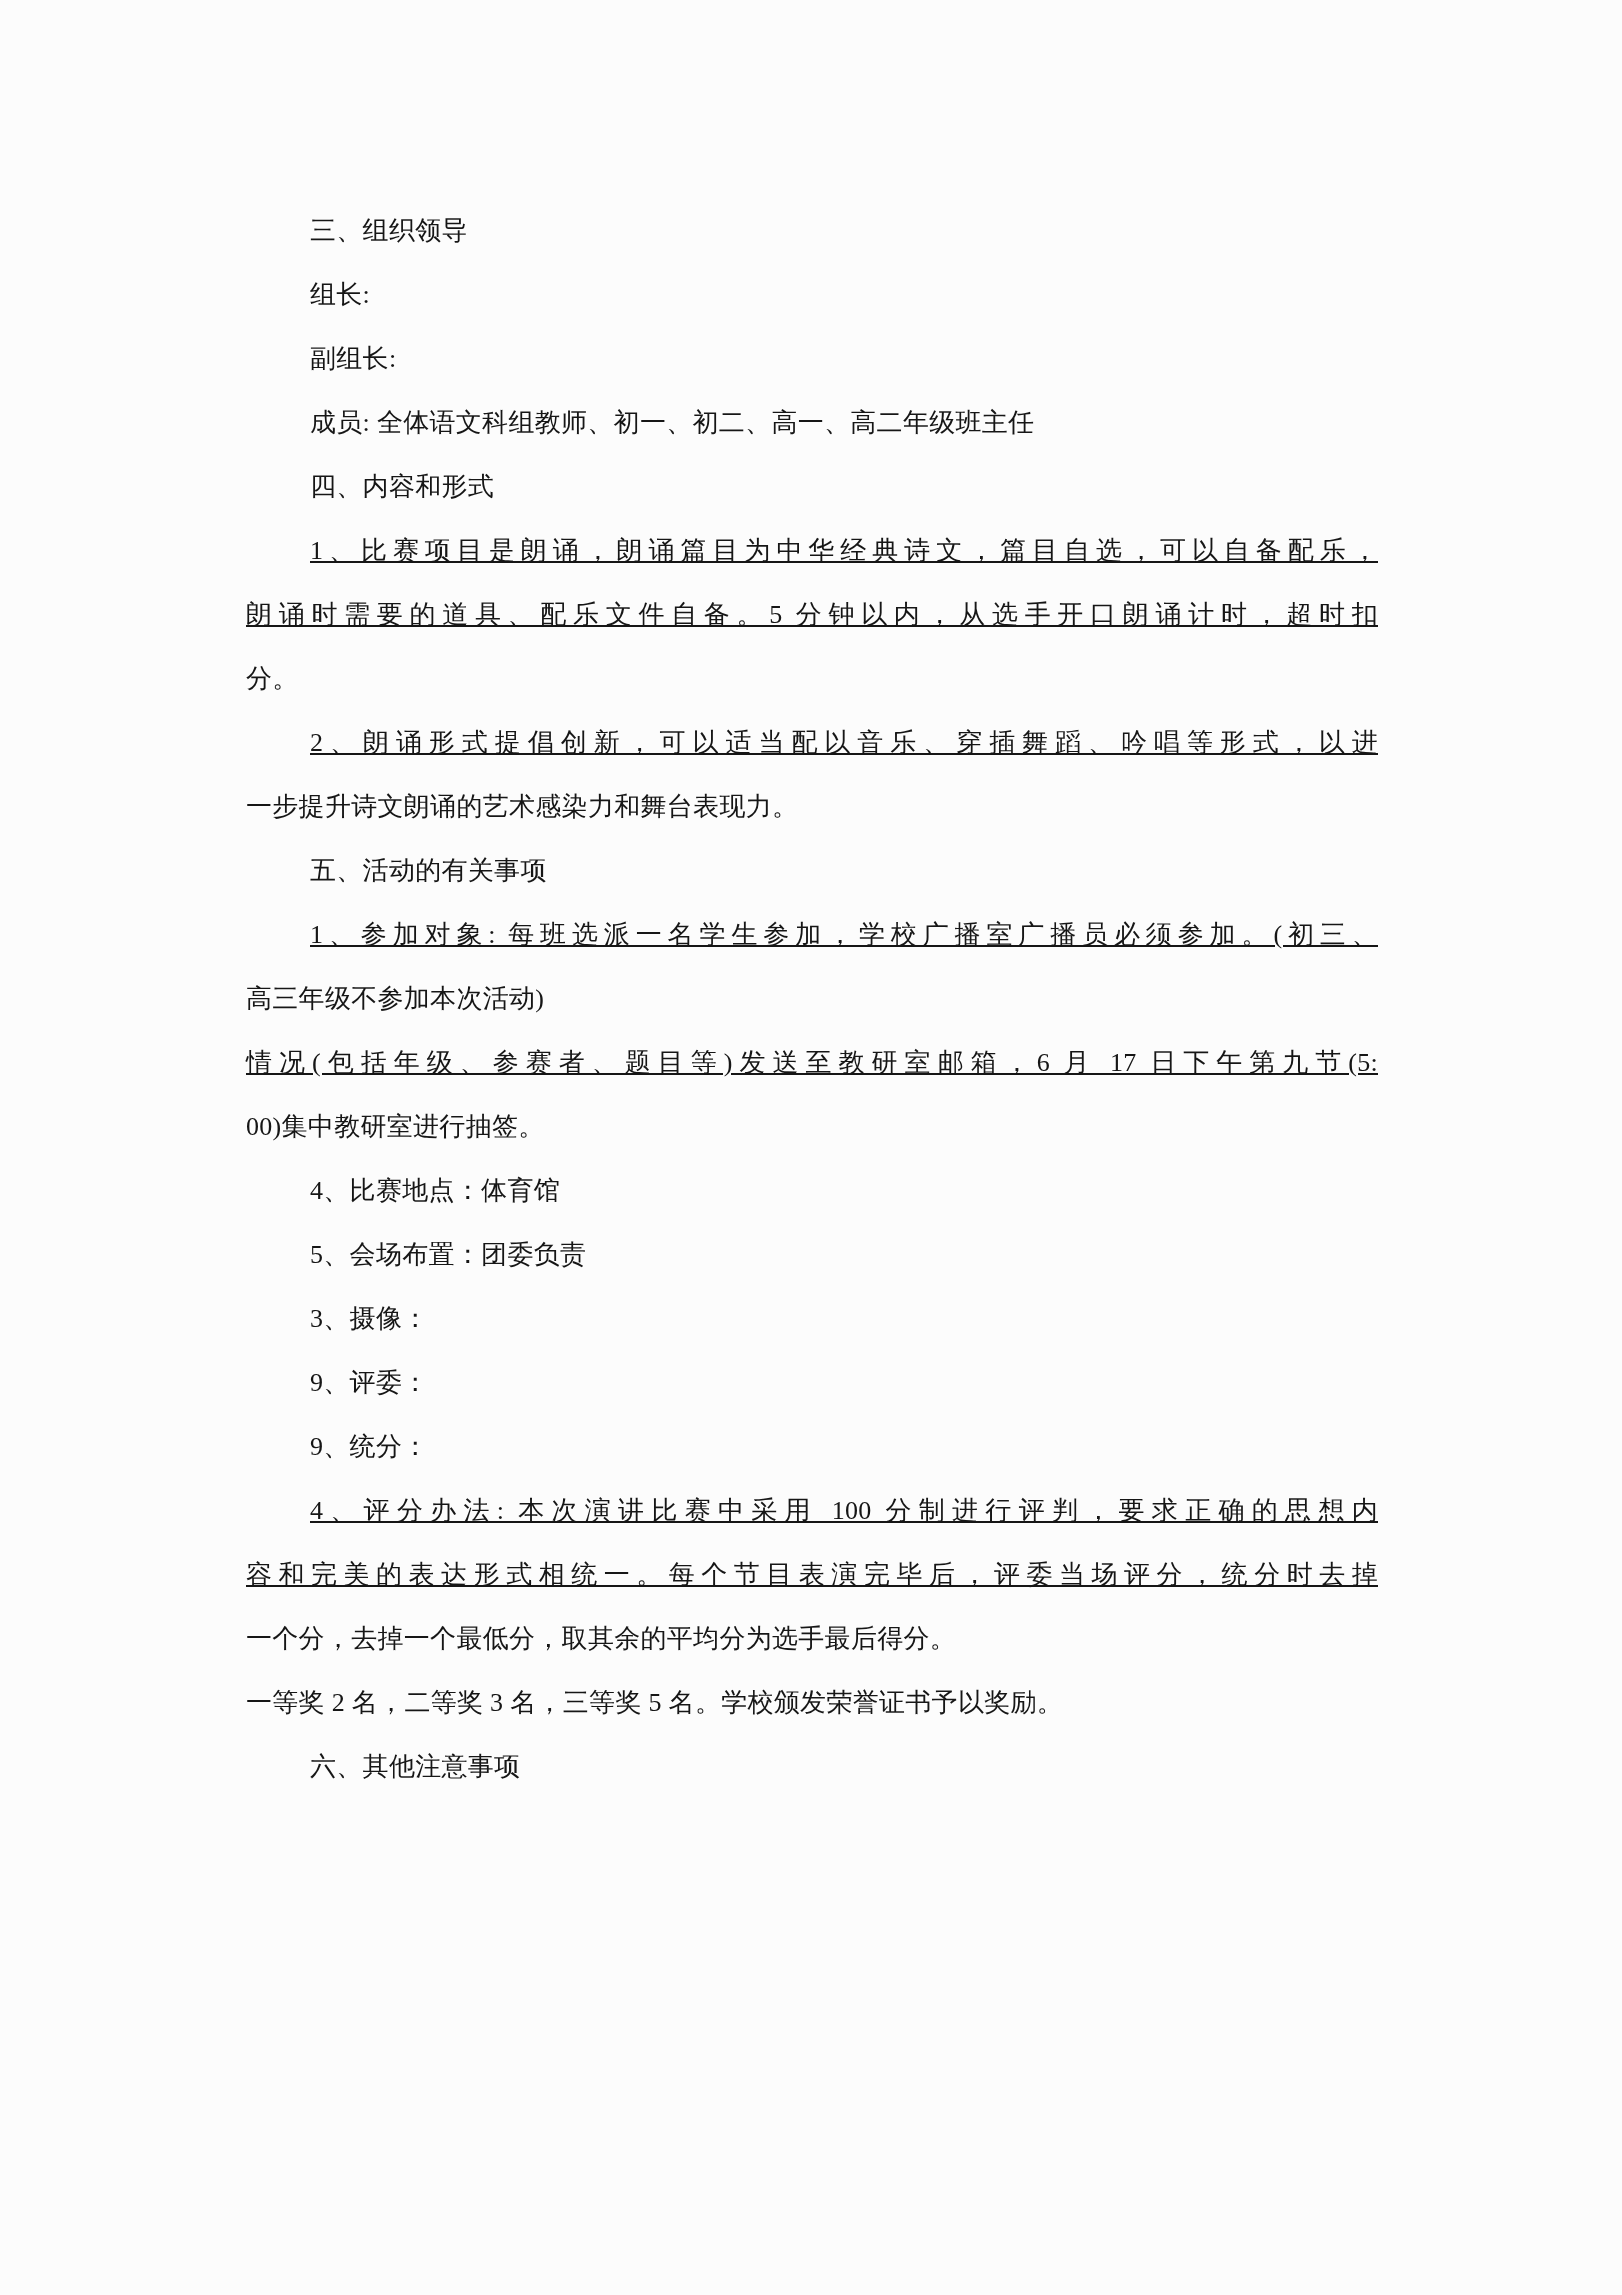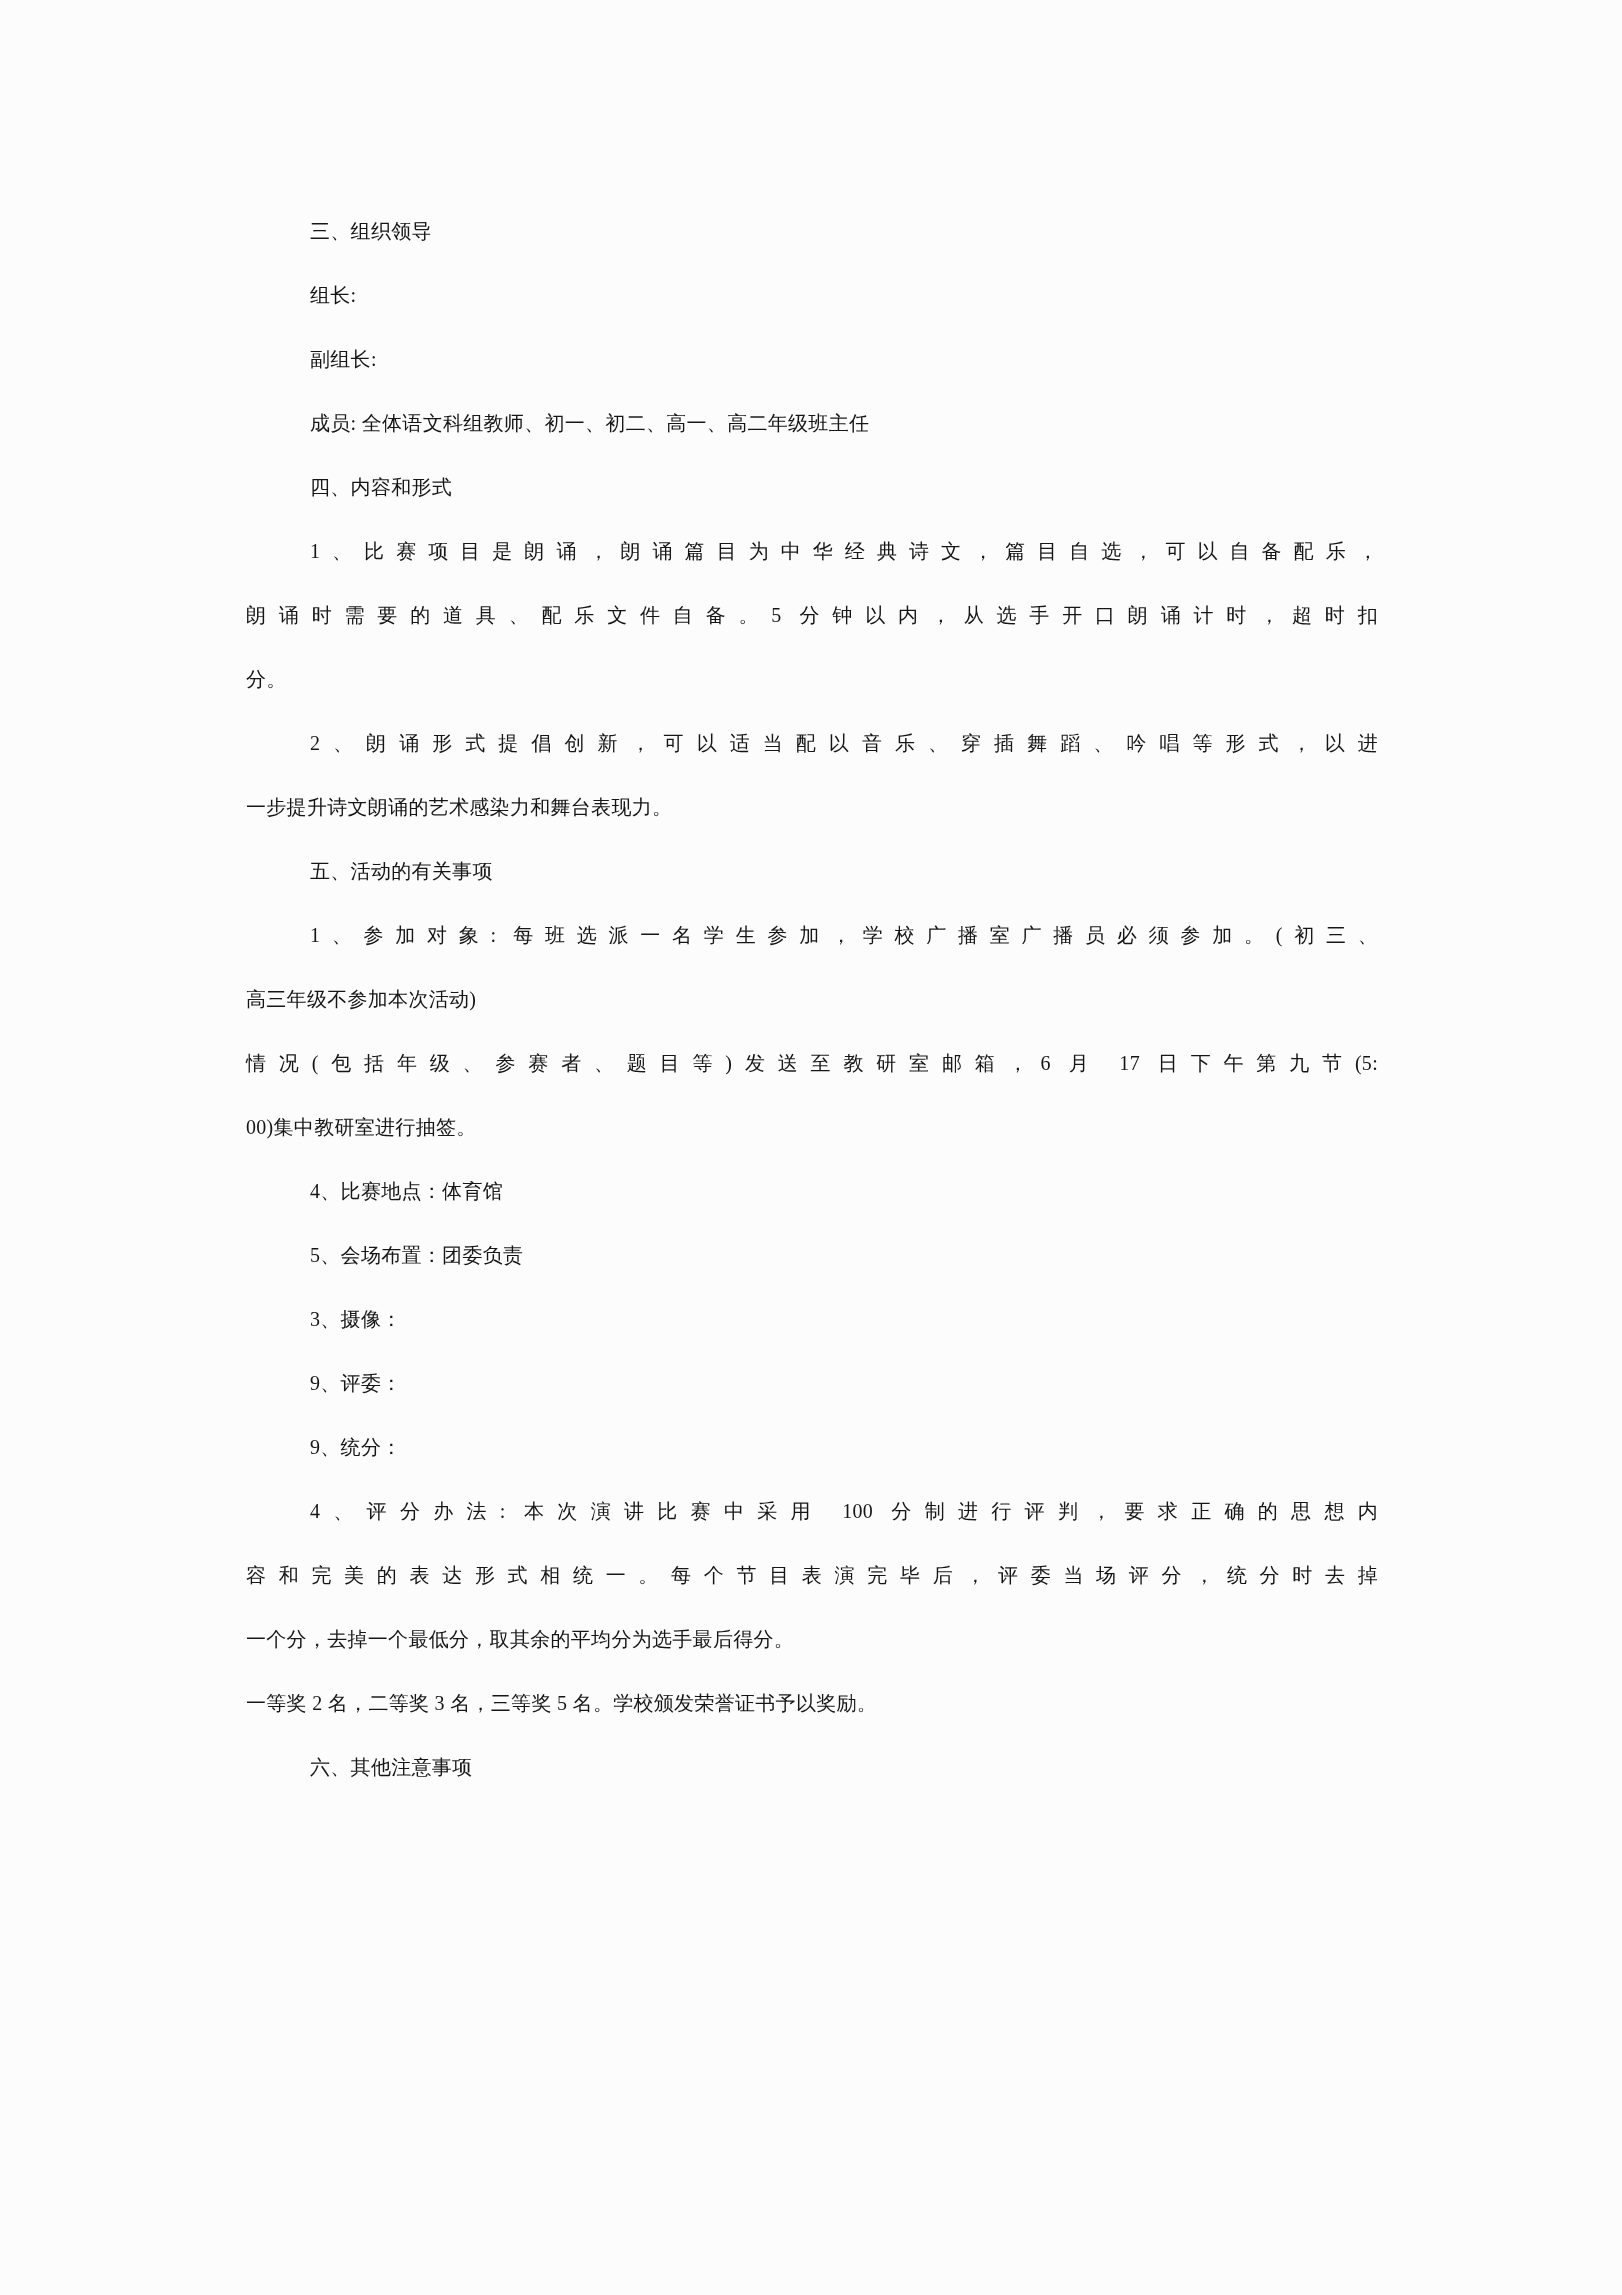--- a/index.html
+++ b/index.html
@@ -20,35 +20,36 @@
     top: 0;
     width: 1623px;
     height: 2295px;
     background: #fcfcfc;
   }
   .doc-body {
     position: absolute;
     left: 246px;
     top: 199px;
     width: 1132px;
-    font-size: 20px;
+    font-size: 26px;
     line-height: 64px;
     color: #161616;
     letter-spacing: 0.3px;
   }
   .line {
     white-space: pre-wrap;
     text-align: left;
   }
   .line.indent {
     text-indent: 64px;
   }
   .line.fill {
     text-align: justify;
     text-align-last: justify;
+    text-decoration: underline;
   }
 </style>
 </head>
 <body>
 
 <div class="page">
   <div class="doc-body">
       <div class="line indent">三、组织领导</div>
       <div class="line indent">组长:</div>
       <div class="line indent">副组长:</div>

